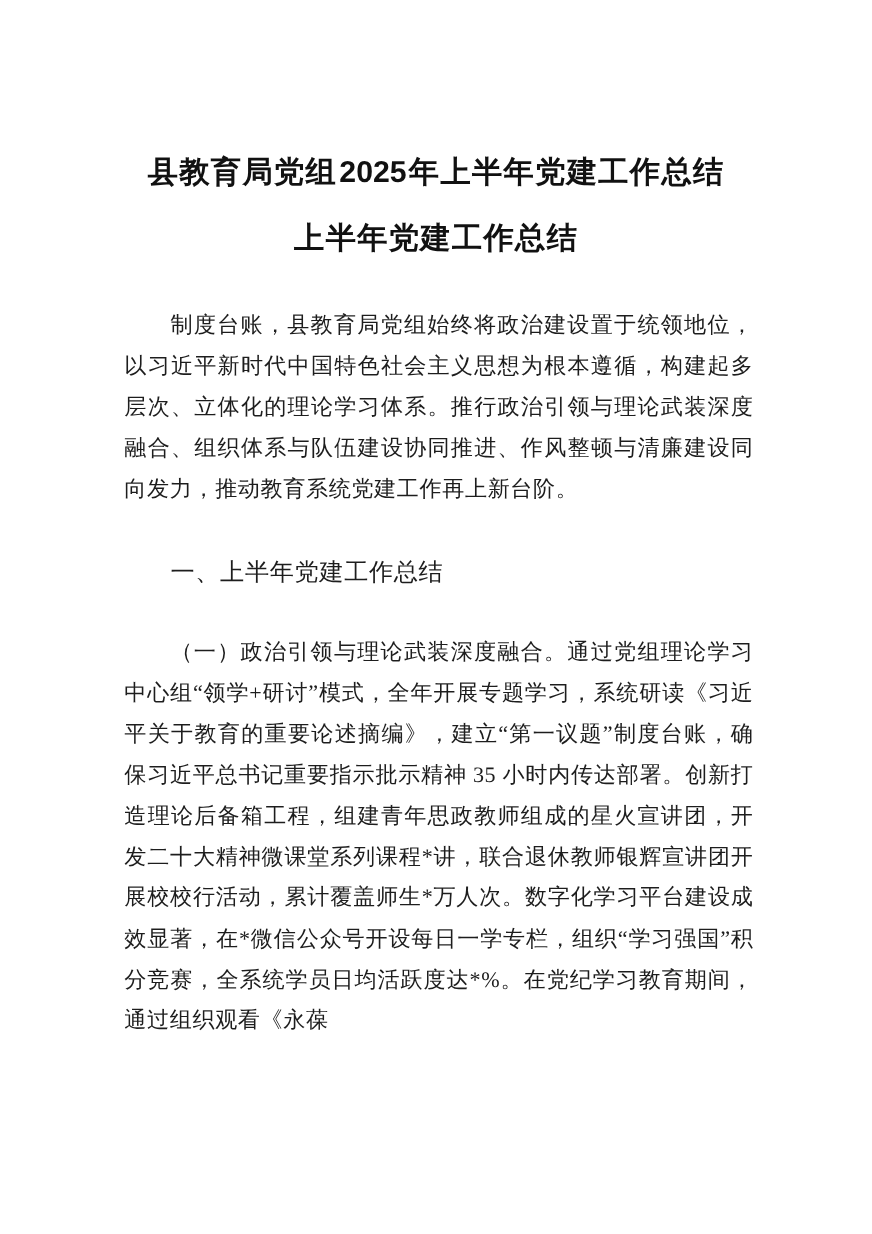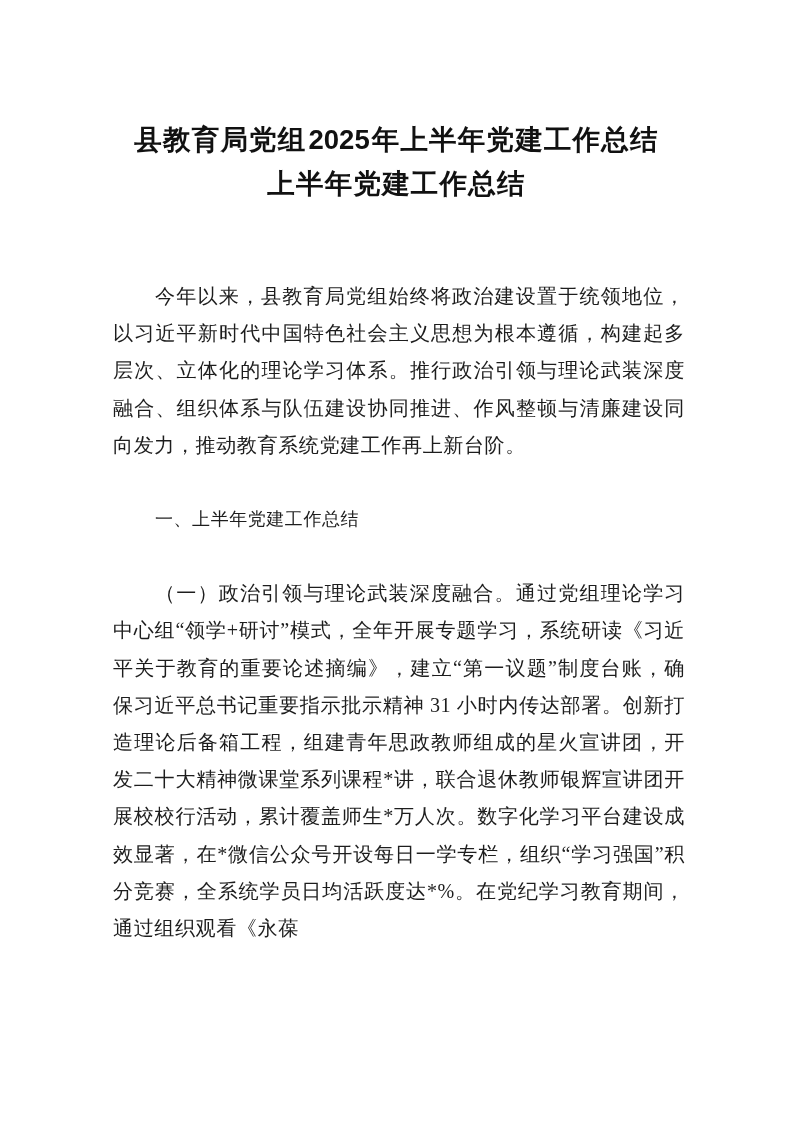--- a/index.html
+++ b/index.html
@@ -34,20 +34,21 @@
     font-family: "Liberation Serif", "DejaVu Serif", serif;
     font-weight: bold;
     font-size: 27.5px;
     line-height: 44px;
     letter-spacing: 1.2px;
     color: #111111;
   }
   .doc-title .ln {
     display: block;
     white-space: nowrap;
+    margin-top: 16px;
   }
   .doc-title .num {
     font-family: "Liberation Sans", "DejaVu Sans", sans-serif;
     font-weight: bold;
     letter-spacing: 0px;
     padding: 0 2px;
   }
 
   
   .body-text {
@@ -65,21 +66,21 @@
     text-align-last: left;
     letter-spacing: 0.55px;
     color: #1d1d1d;
     margin: 0;
   }
   .para.indent {
     text-indent: 42px;
   }
 
   .heading {
-    font-size: 18px;
+    font-size: 22px;
     line-height: 37.2px;
     letter-spacing: 0.55px;
     text-indent: 42px;
     color: #1d1d1d;
     margin: 0;
   }
 
   
   .clip-bottom {
     overflow: hidden;
@@ -90,21 +91,21 @@
 
 <div class="page">
 
   <div class="doc-title">
     <span class="ln"><span>县教育局党组</span><span class="num">2025</span><span>年上半年党建工作总结</span></span>
     <span class="ln">上半年党建工作总结</span>
   </div>
 
   <div class="body-text">
 
-    <p class="para indent">今年以来，县教育局党组始终将政治建设置于统领地位，以习近平新时代中国特色社会主义思想为根本遵循，构建起多层次、立体化的理论学习体系。推行政治引领与理论武装深度融合、组织体系与队伍建设协同推进、作风整顿与清廉建设同向发力，推动教育系统党建工作再上新台阶。</p>
+    <p class="para indent">制度台账，县教育局党组始终将政治建设置于统领地位，以习近平新时代中国特色社会主义思想为根本遵循，构建起多层次、立体化的理论学习体系。推行政治引领与理论武装深度融合、组织体系与队伍建设协同推进、作风整顿与清廉建设同向发力，推动教育系统党建工作再上新台阶。</p>
 
     <p class="heading" style="margin-top:37px;">一、上半年党建工作总结</p>
 
-    <p class="para indent clip-bottom" style="margin-top:37px;">（一）政治引领与理论武装深度融合。通过党组理论学习中心组“领学+研讨”模式，全年开展专题学习，系统研读《习近平关于教育的重要论述摘编》，建立“第一议题”制度台账，确保习近平总书记重要指示批示精神 31 小时内传达部署。创新打造理论后备箱工程，组建青年思政教师组成的星火宣讲团，开发二十大精神微课堂系列课程*讲，联合退休教师银辉宣讲团开展校校行活动，累计覆盖师生*万人次。数字化学习平台建设成效显著，在*微信公众号开设每日一学专栏，组织“学习强国”积分竞赛，全系统学员日均活跃度达*%。在党纪学习教育期间，通过组织观看《永葆</p>
+    <p class="para indent clip-bottom" style="margin-top:37px;">（一）政治引领与理论武装深度融合。通过党组理论学习中心组“领学+研讨”模式，全年开展专题学习，系统研读《习近平关于教育的重要论述摘编》，建立“第一议题”制度台账，确保习近平总书记重要指示批示精神 35 小时内传达部署。创新打造理论后备箱工程，组建青年思政教师组成的星火宣讲团，开发二十大精神微课堂系列课程*讲，联合退休教师银辉宣讲团开展校校行活动，累计覆盖师生*万人次。数字化学习平台建设成效显著，在*微信公众号开设每日一学专栏，组织“学习强国”积分竞赛，全系统学员日均活跃度达*%。在党纪学习教育期间，通过组织观看《永葆</p>
 
   </div>
 
 </div>
 
 </body></html>

